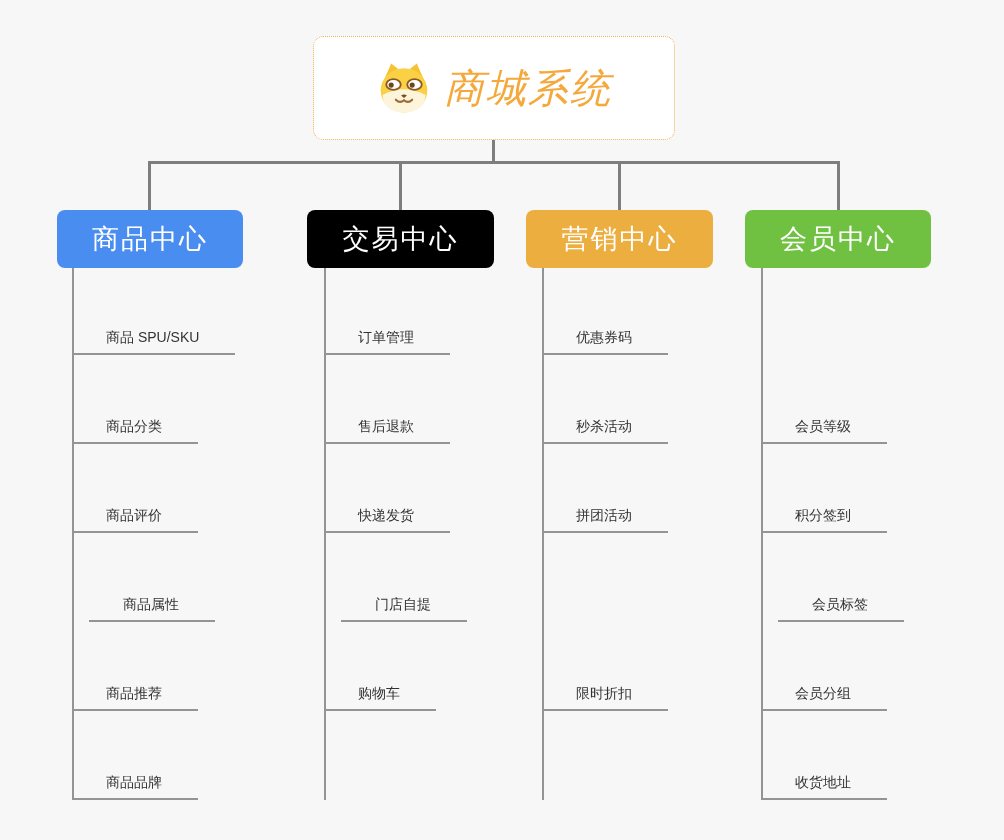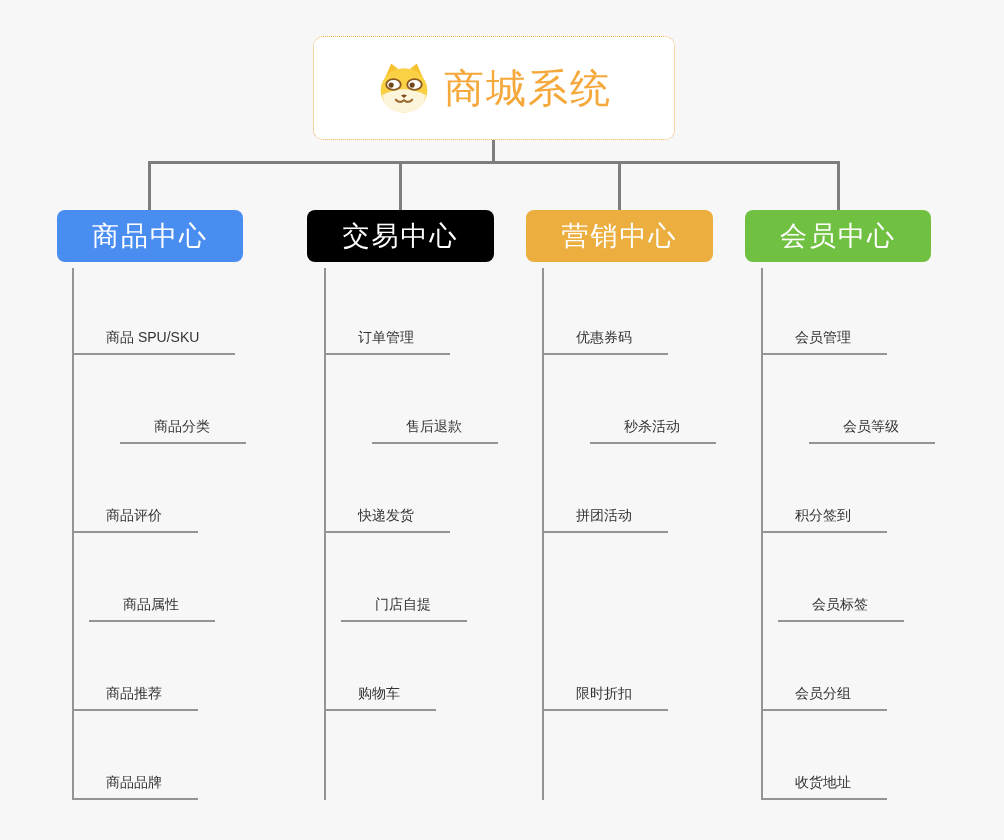--- a/index.html
+++ b/index.html
@@ -24,34 +24,35 @@
     display:flex;align-items:center;justify-content:center;
     gap:12px;
     cursor:pointer;
   }
   .root-title{
     color:#f5a83c;
     font-size:40px;
     letter-spacing:2px;
     font-weight:500;
     white-space:nowrap;
+    font-style:italic;
   }
   .dog-icon{width:56px;height:52px;display:block;}
   
   .line{position:absolute;background:#7e7e7e;}
   .root-stub{left:492px;top:140px;width:3px;height:23px;}
   .bus{left:148px;top:161px;width:692px;height:3px;}
   .drop{top:161px;width:3px;height:50px;}
   .drop-1{left:148px;}
   .drop-2{left:399px;}
   .drop-3{left:618px;}
   .drop-4{left:837px;}
   
   .branch-header{
-    position:absolute;top:210px;height:52px;
+    position:absolute;top:210px;height:58px;
     border-radius:8px;
     color:#ffffff;
     font-size:27px;letter-spacing:2px;
     display:flex;align-items:center;justify-content:center;
     box-sizing:border-box;
     cursor:pointer;
     white-space:nowrap;
     z-index:2;
   }
   .bh-1{left:57px;width:186px;background:#4a8df0;}
@@ -75,21 +76,21 @@
     border-bottom:2px solid #949494;
     white-space:nowrap;
     cursor:pointer;
     box-sizing:border-box;
   }
   .lc-1{left:72px;}
   .lc-2{left:324px;}
   .lc-3{left:542px;}
   .lc-4{left:761px;}
   .r0{top:325px;}
-  .r1{top:414px;margin-left:48px;}
+  .r1{top:414px;}
   .r2{top:503px;}
   .r3{top:592px;margin-left:17px;}
   .r4{top:681px;}
   .r5{top:770px;}
 </style>
 </head>
 <body>
 
 <div class="canvas">
 
@@ -135,20 +136,19 @@
 
   <div class="branch-header bh-3">营销中心</div>
   <div class="trunk tr-3"></div>
   <div class="leaf lc-3 r0">优惠券码</div>
   <div class="leaf lc-3 r1">秒杀活动</div>
   <div class="leaf lc-3 r2">拼团活动</div>
   <div class="leaf lc-3 r4">限时折扣</div>
 
   <div class="branch-header bh-4">会员中心</div>
   <div class="trunk tr-4"></div>
-  <div class="leaf lc-4 r0">会员管理</div>
   <div class="leaf lc-4 r1">会员等级</div>
   <div class="leaf lc-4 r2">积分签到</div>
   <div class="leaf lc-4 r3">会员标签</div>
   <div class="leaf lc-4 r4">会员分组</div>
   <div class="leaf lc-4 r5">收货地址</div>
 
 </div>
 
 </body></html>

